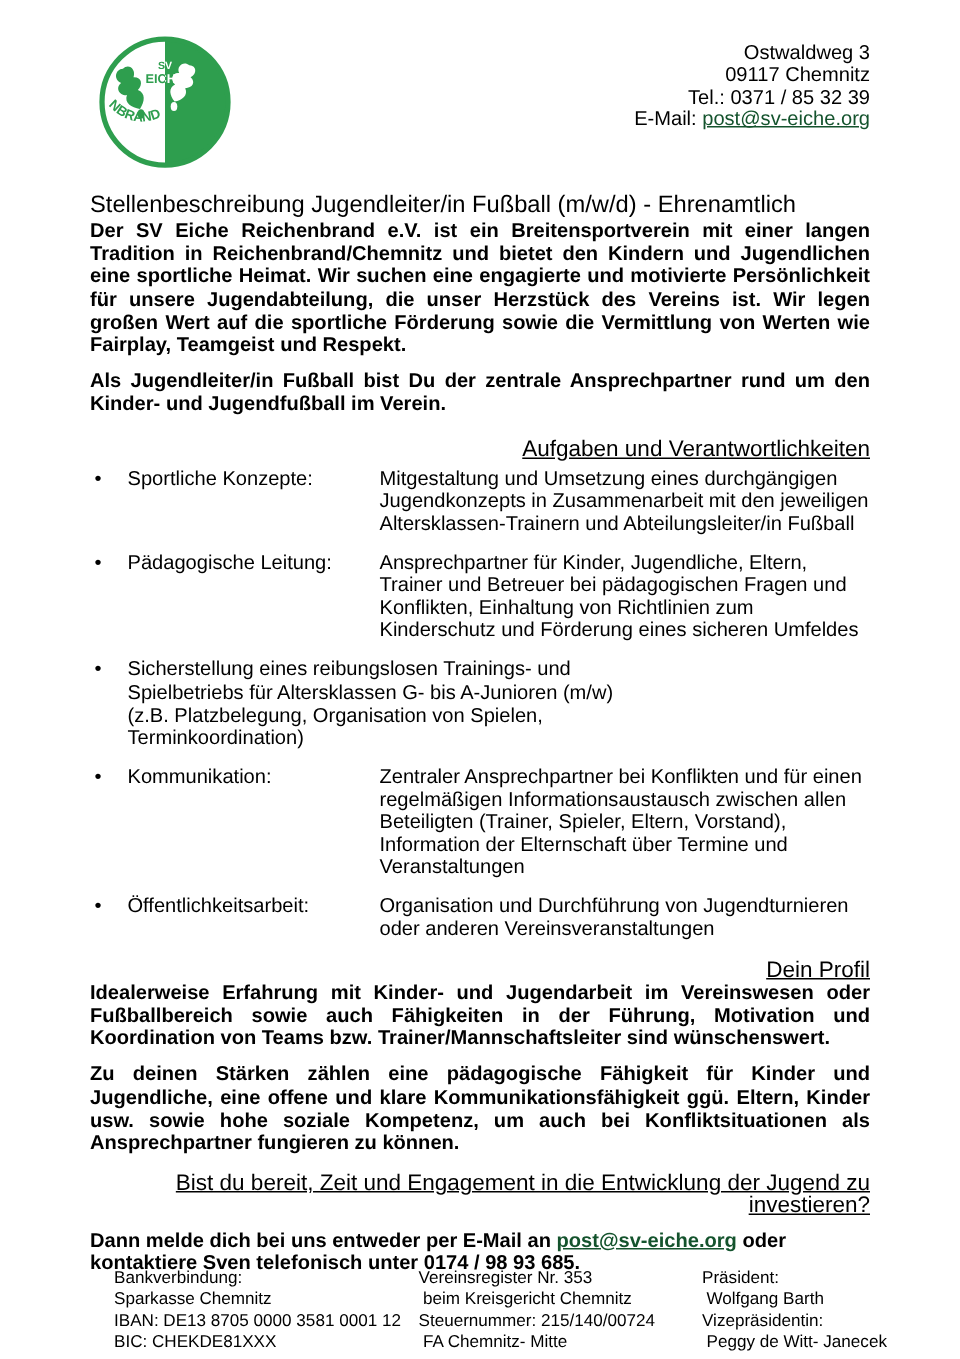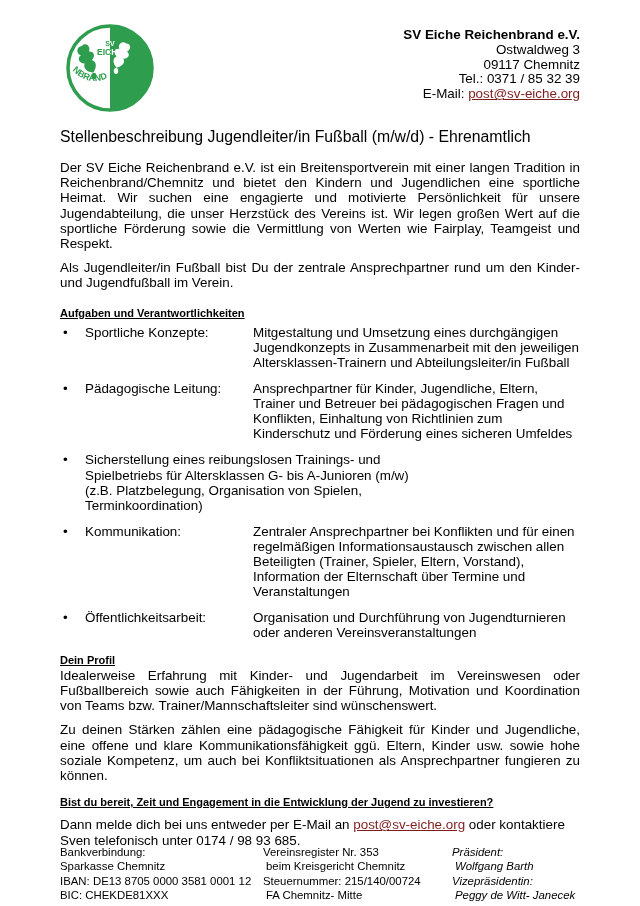--- a/index.html
+++ b/index.html
@@ -12,54 +12,54 @@
     color:#000;
     overflow:hidden;
   }
   .content { padding:24px 60px 0 60px; }
 
   
   .header { display:flex; justify-content:space-between; align-items:flex-start; height:92px; }
   .logo-wrap { width:100px; height:88px; flex:0 0 auto; }
   .contact { text-align:right; font-size:13.4px; line-height:14.8px; padding-top:4px; }
   .contact .org { font-weight:bold; }
-  a.email-link { color:#7f1d1d; text-decoration:underline; cursor:pointer; }
+  a.email-link { color:#14532d; text-decoration:underline; cursor:pointer; }
 
   
   .doc-title { margin-top:12px; font-size:15.8px; font-weight:normal; line-height:18px; }
-  p.body { margin:14px 0 0 0; font-size:13.4px; line-height:15.2px; text-align:justify; }
+  p.body { margin:0 0 0 0; font-size:13.4px; line-height:15.2px; text-align:justify;font-weight:bold; }
   p.body.second { margin-top:9px; }
 
   .section-heading {
-    margin-top:15px; font-size:11px; font-weight:bold; line-height:15.2px;
+    margin-top:15px; font-size:15px; font-weight:normal; line-height:15.2px;text-align:right;
   }
   .section-heading span { text-decoration:underline; }
 
   
   .task-list { margin-top:4px; }
   .task-item { display:flex; margin-bottom:11px; font-size:13.4px; line-height:15.1px; }
   .task-bullet { width:22px; flex:0 0 auto; padding-left:3px; }
   .task-term { width:168px; flex:0 0 auto; }
   .task-desc { width:330px; flex:0 0 auto; }
 
   .profile-heading { margin-top:12px; }
   p.tight { margin-top:0px; }
   p.mt9 { margin-top:9px; }
 
   .cta-heading { margin-top:12px; }
   p.cta { margin-top:7px; text-align:left; }
 
   
   .footer {
-    position:absolute; left:60px; right:36px; top:845px;
+    position:absolute; left:76px; right:36px; top:845px;
     display:flex; font-size:11.4px; line-height:14.4px;
   }
   .footer .col1 { width:203px; flex:0 0 auto; }
   .footer .col2 { width:189px; flex:0 0 auto; }
-  .footer .col3 { flex:1 1 auto;font-style:italic; }
+  .footer .col3 { flex:1 1 auto; }
   .footer .indent { padding-left:3px; }
 </style>
 </head>
 <body>
 
 <div class="page">
   <div class="content">
 
     <div class="header">
       <div class="logo-wrap">
@@ -96,21 +96,20 @@
             </g>
             <g clip-path="url(#clipR)" fill="#ffffff">
               <text x="49" y="22" font-size="7">SV</text>
               <text x="49" y="31" font-size="8.5">EICHE</text>
               <text font-size="9"><textPath href="#arc">REICHENBRAND</textPath></text>
             </g>
           </g>
         </svg>
       </div>
       <div class="contact">
-        <div class="org">SV Eiche Reichenbrand e.V.</div>
         <div>Ostwaldweg 3</div>
         <div>09117 Chemnitz</div>
         <div>Tel.: 0371 / 85 32 39</div>
         <div><span>E-Mail: </span><a class="email-link">post@sv-eiche.org</a></div>
       </div>
     </div>
 
     <div class="doc-title">Stellenbeschreibung Jugendleiter/in Fußball (m/w/d) - Ehrenamtlich</div>
 
     <p class="body">Der SV Eiche Reichenbrand e.V. ist ein Breitensportverein mit einer langen Tradition in Reichenbrand/Chemnitz und bietet den Kindern und Jugendlichen eine sportliche Heimat. Wir suchen eine engagierte und motivierte Persönlichkeit für unsere Jugendabteilung, die unser Herzstück des Vereins ist. Wir legen großen Wert auf die sportliche Förderung sowie die Vermittlung von Werten wie Fairplay, Teamgeist und Respekt.</p>

